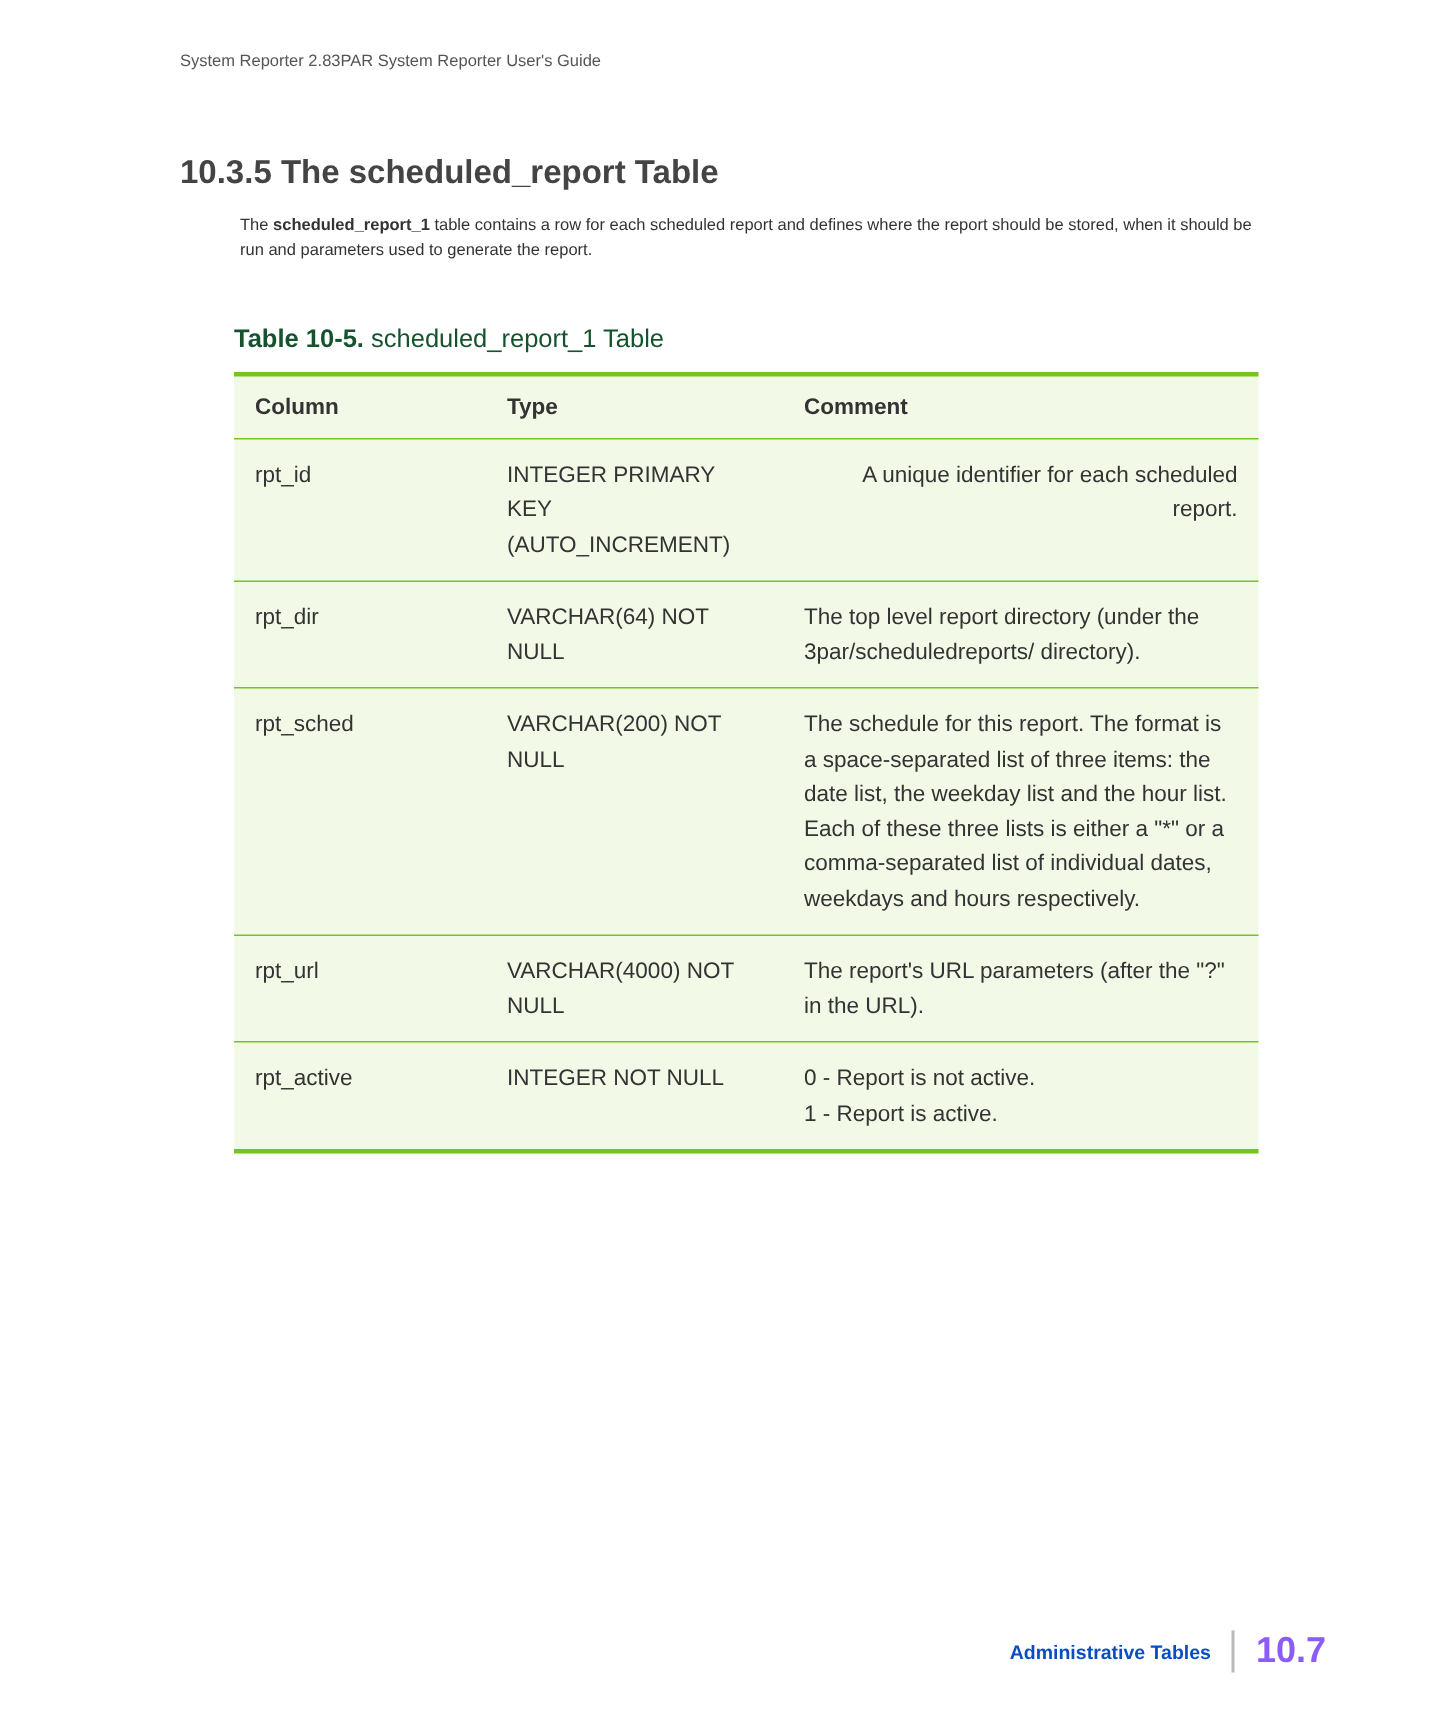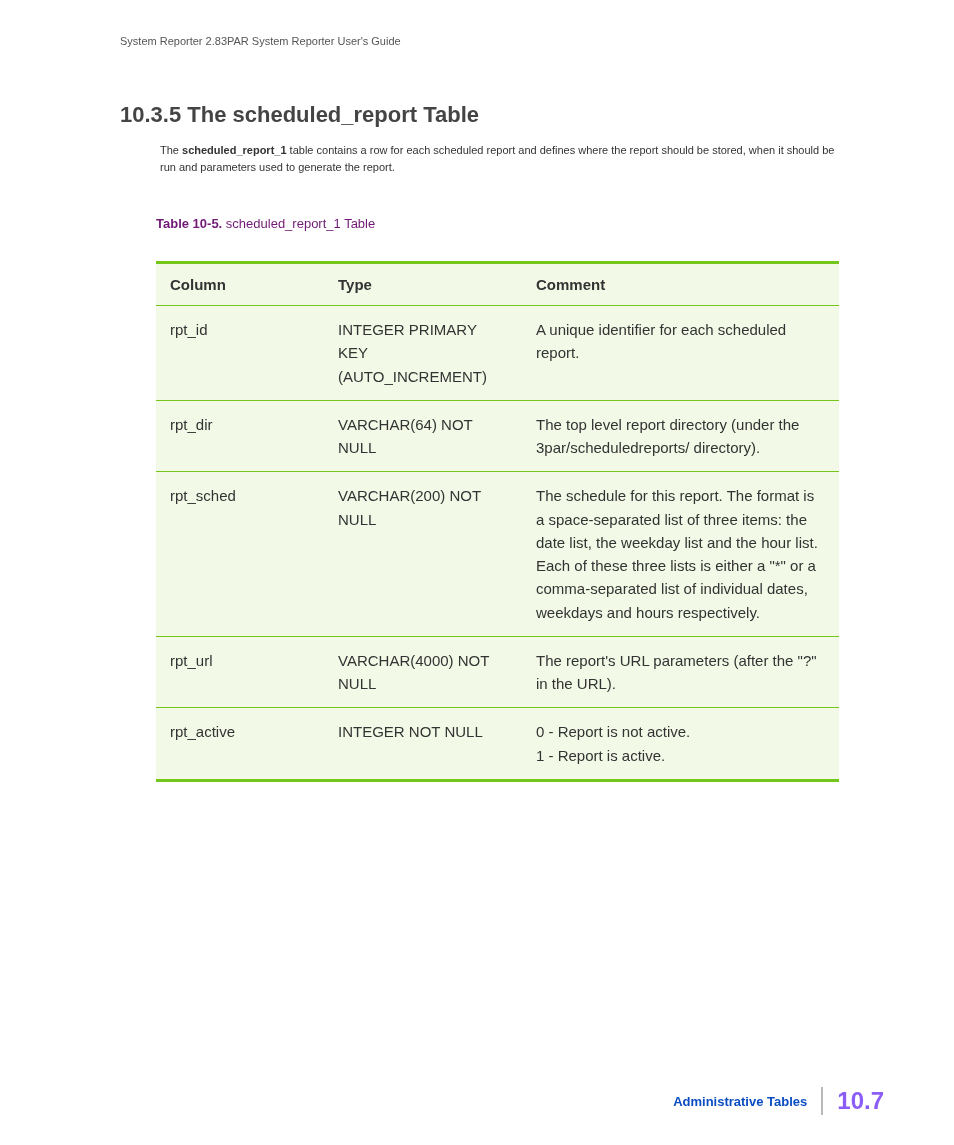--- a/index.html
+++ b/index.html
@@ -30,23 +30,23 @@
     margin: 0 0 14px 0;
   }
   .intro {
     margin: 0 0 40px 40px;
     font-size: 11px;
     line-height: 1.55;
     color: #333;
   }
   .intro b { font-weight: 700; }
   .table-caption {
-    margin: 0 0 30px 36px;
-    font-size: 13px;
-    color: #701a75;
+    margin: 0 0 12px 36px;
+    font-size: 17px;
+    color: #14532d;
   }
   .table-caption b { font-weight: 700; }
   table.data-table {
     width: 100%;
     margin-left: 36px;
     width: calc(100% - 36px);
     border-collapse: collapse;
     background: #f2fae7;
     font-size: 15px;
     color: #333;
@@ -120,21 +120,21 @@
       <tr>
         <th class="col-col">Column</th>
         <th class="col-type">Type</th>
         <th>Comment</th>
       </tr>
     </thead>
     <tbody id="table-body">
         <tr>
           <td style="white-space: pre-line;">rpt_id</td>
           <td style="white-space: pre-line;">INTEGER PRIMARY KEY (AUTO_INCREMENT)</td>
-          <td style="white-space: pre-line;">A unique identifier for each scheduled report.</td>
+          <td style="white-space: pre-line; text-align: right;">A unique identifier for each scheduled report.</td>
         </tr>
         <tr>
           <td style="white-space: pre-line;">rpt_dir</td>
           <td style="white-space: pre-line;">VARCHAR(64) NOT NULL</td>
           <td style="white-space: pre-line;">The top level report directory (under the 3par/scheduledreports/ directory).</td>
         </tr>
         <tr>
           <td style="white-space: pre-line;">rpt_sched</td>
           <td style="white-space: pre-line;">VARCHAR(200) NOT NULL</td>
           <td style="white-space: pre-line;">The schedule for this report. The format is a space-separated list of three items: the date list, the weekday list and the hour list. Each of these three lists is either a "*" or a comma-separated list of individual dates, weekdays and hours respectively.</td>

